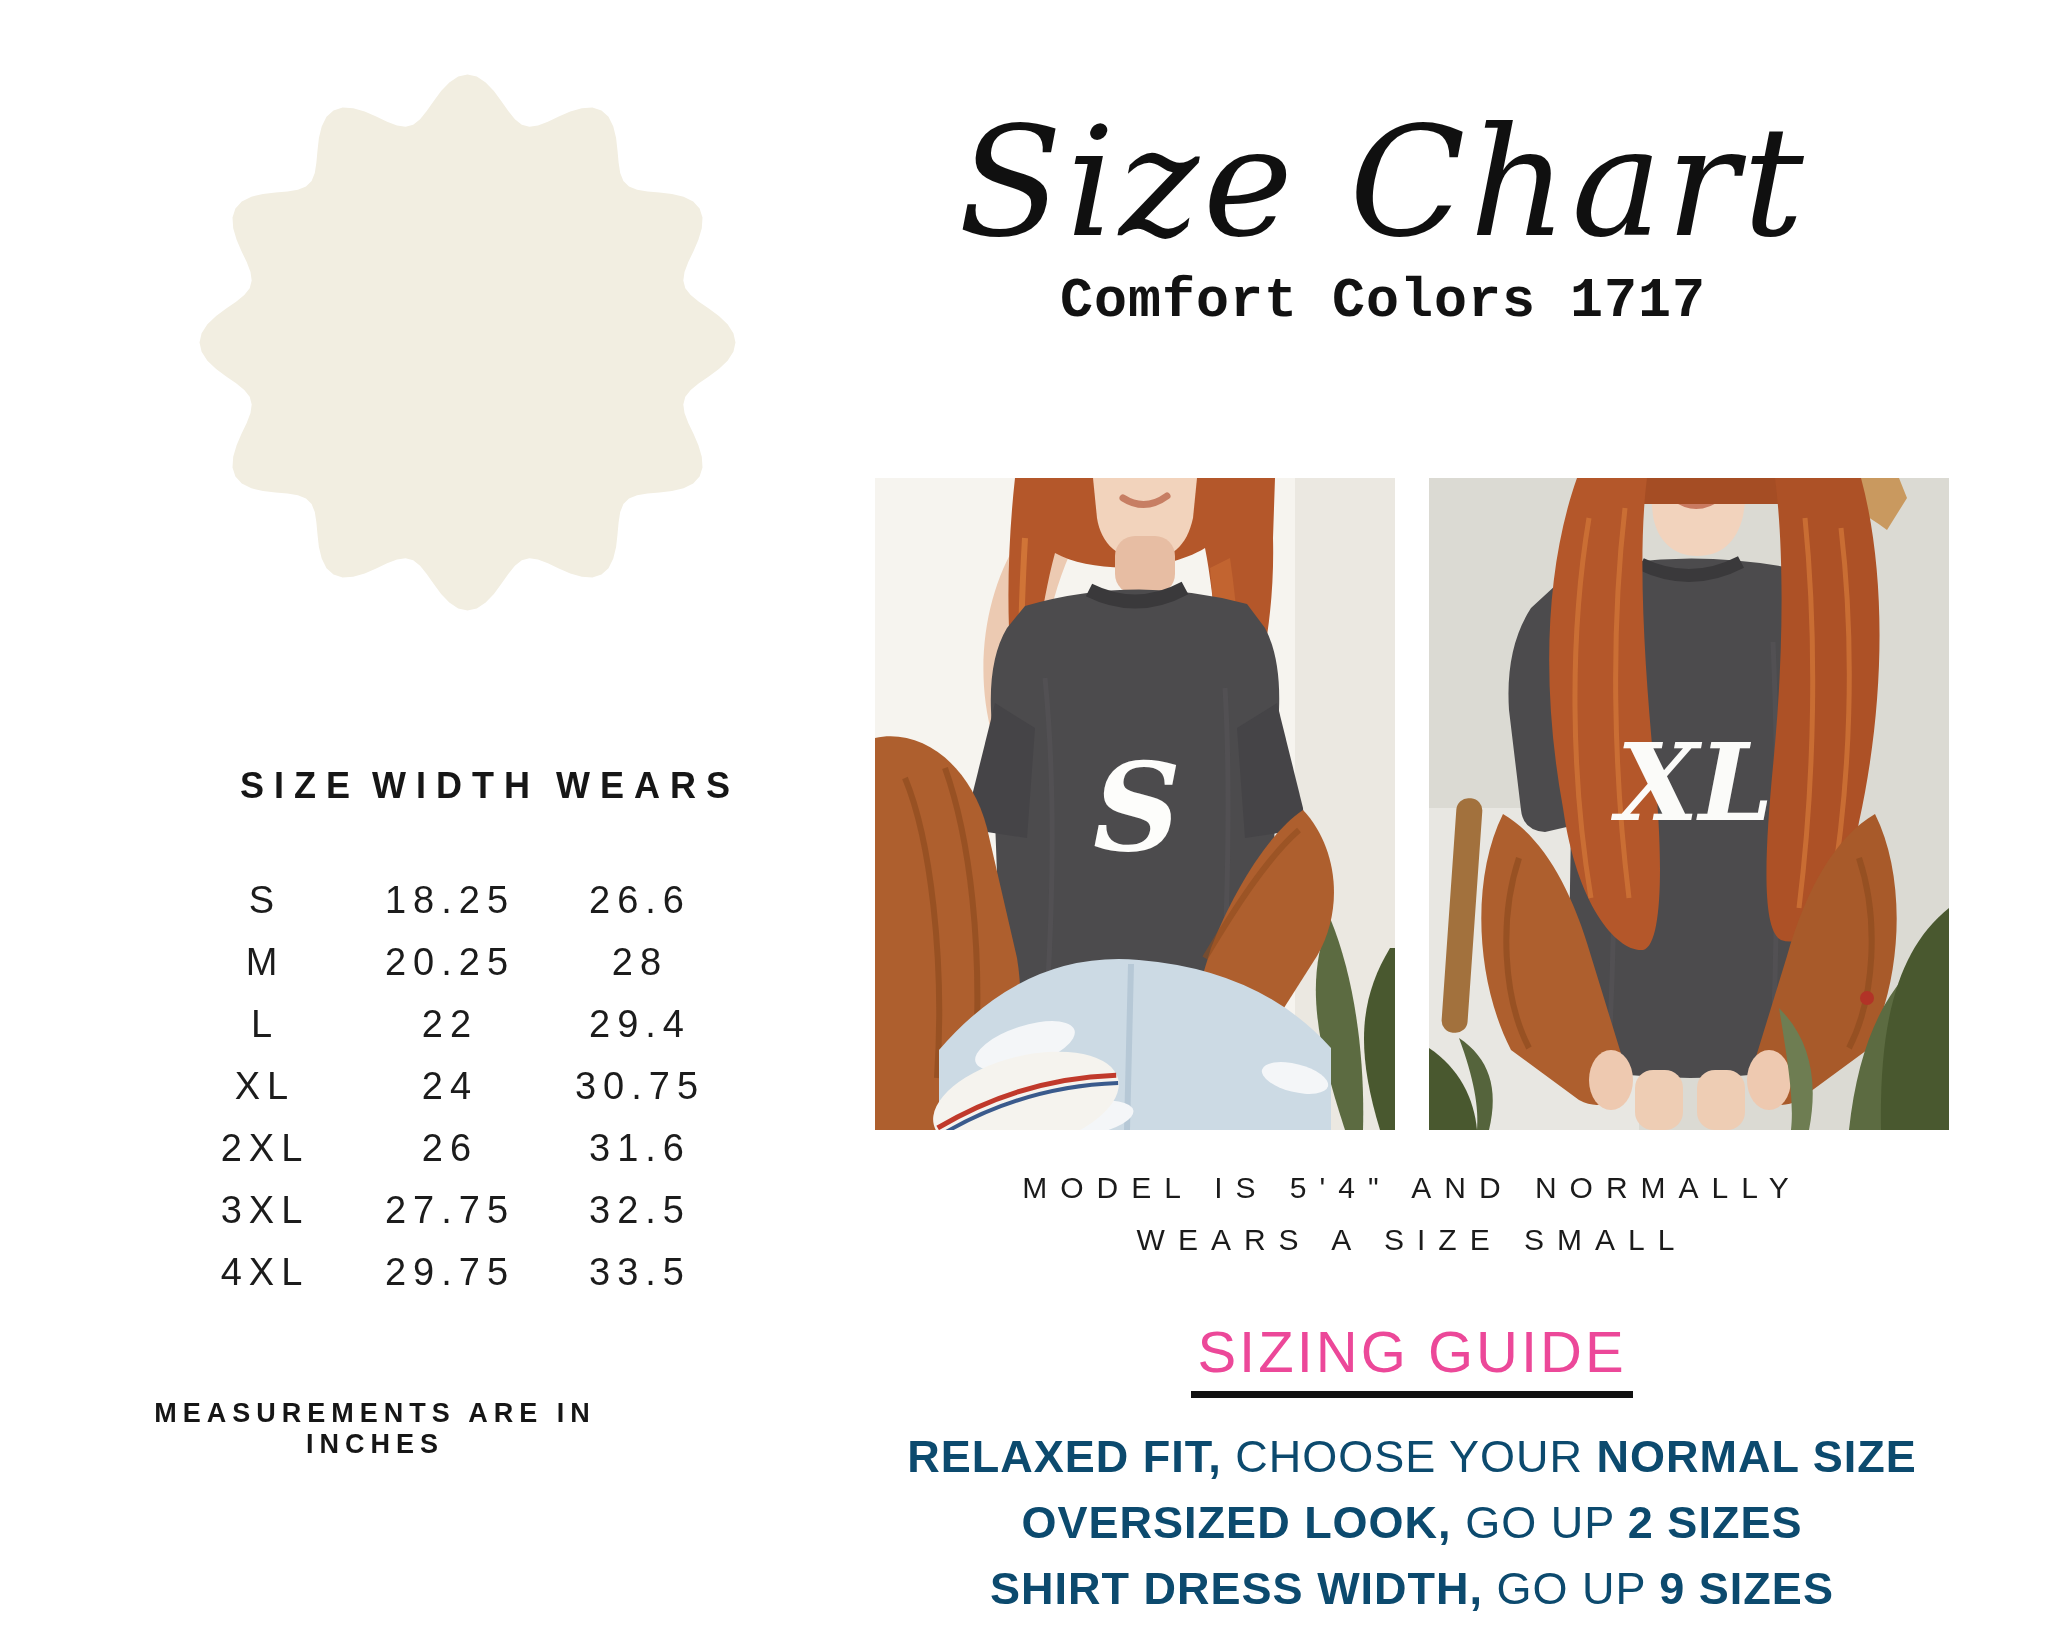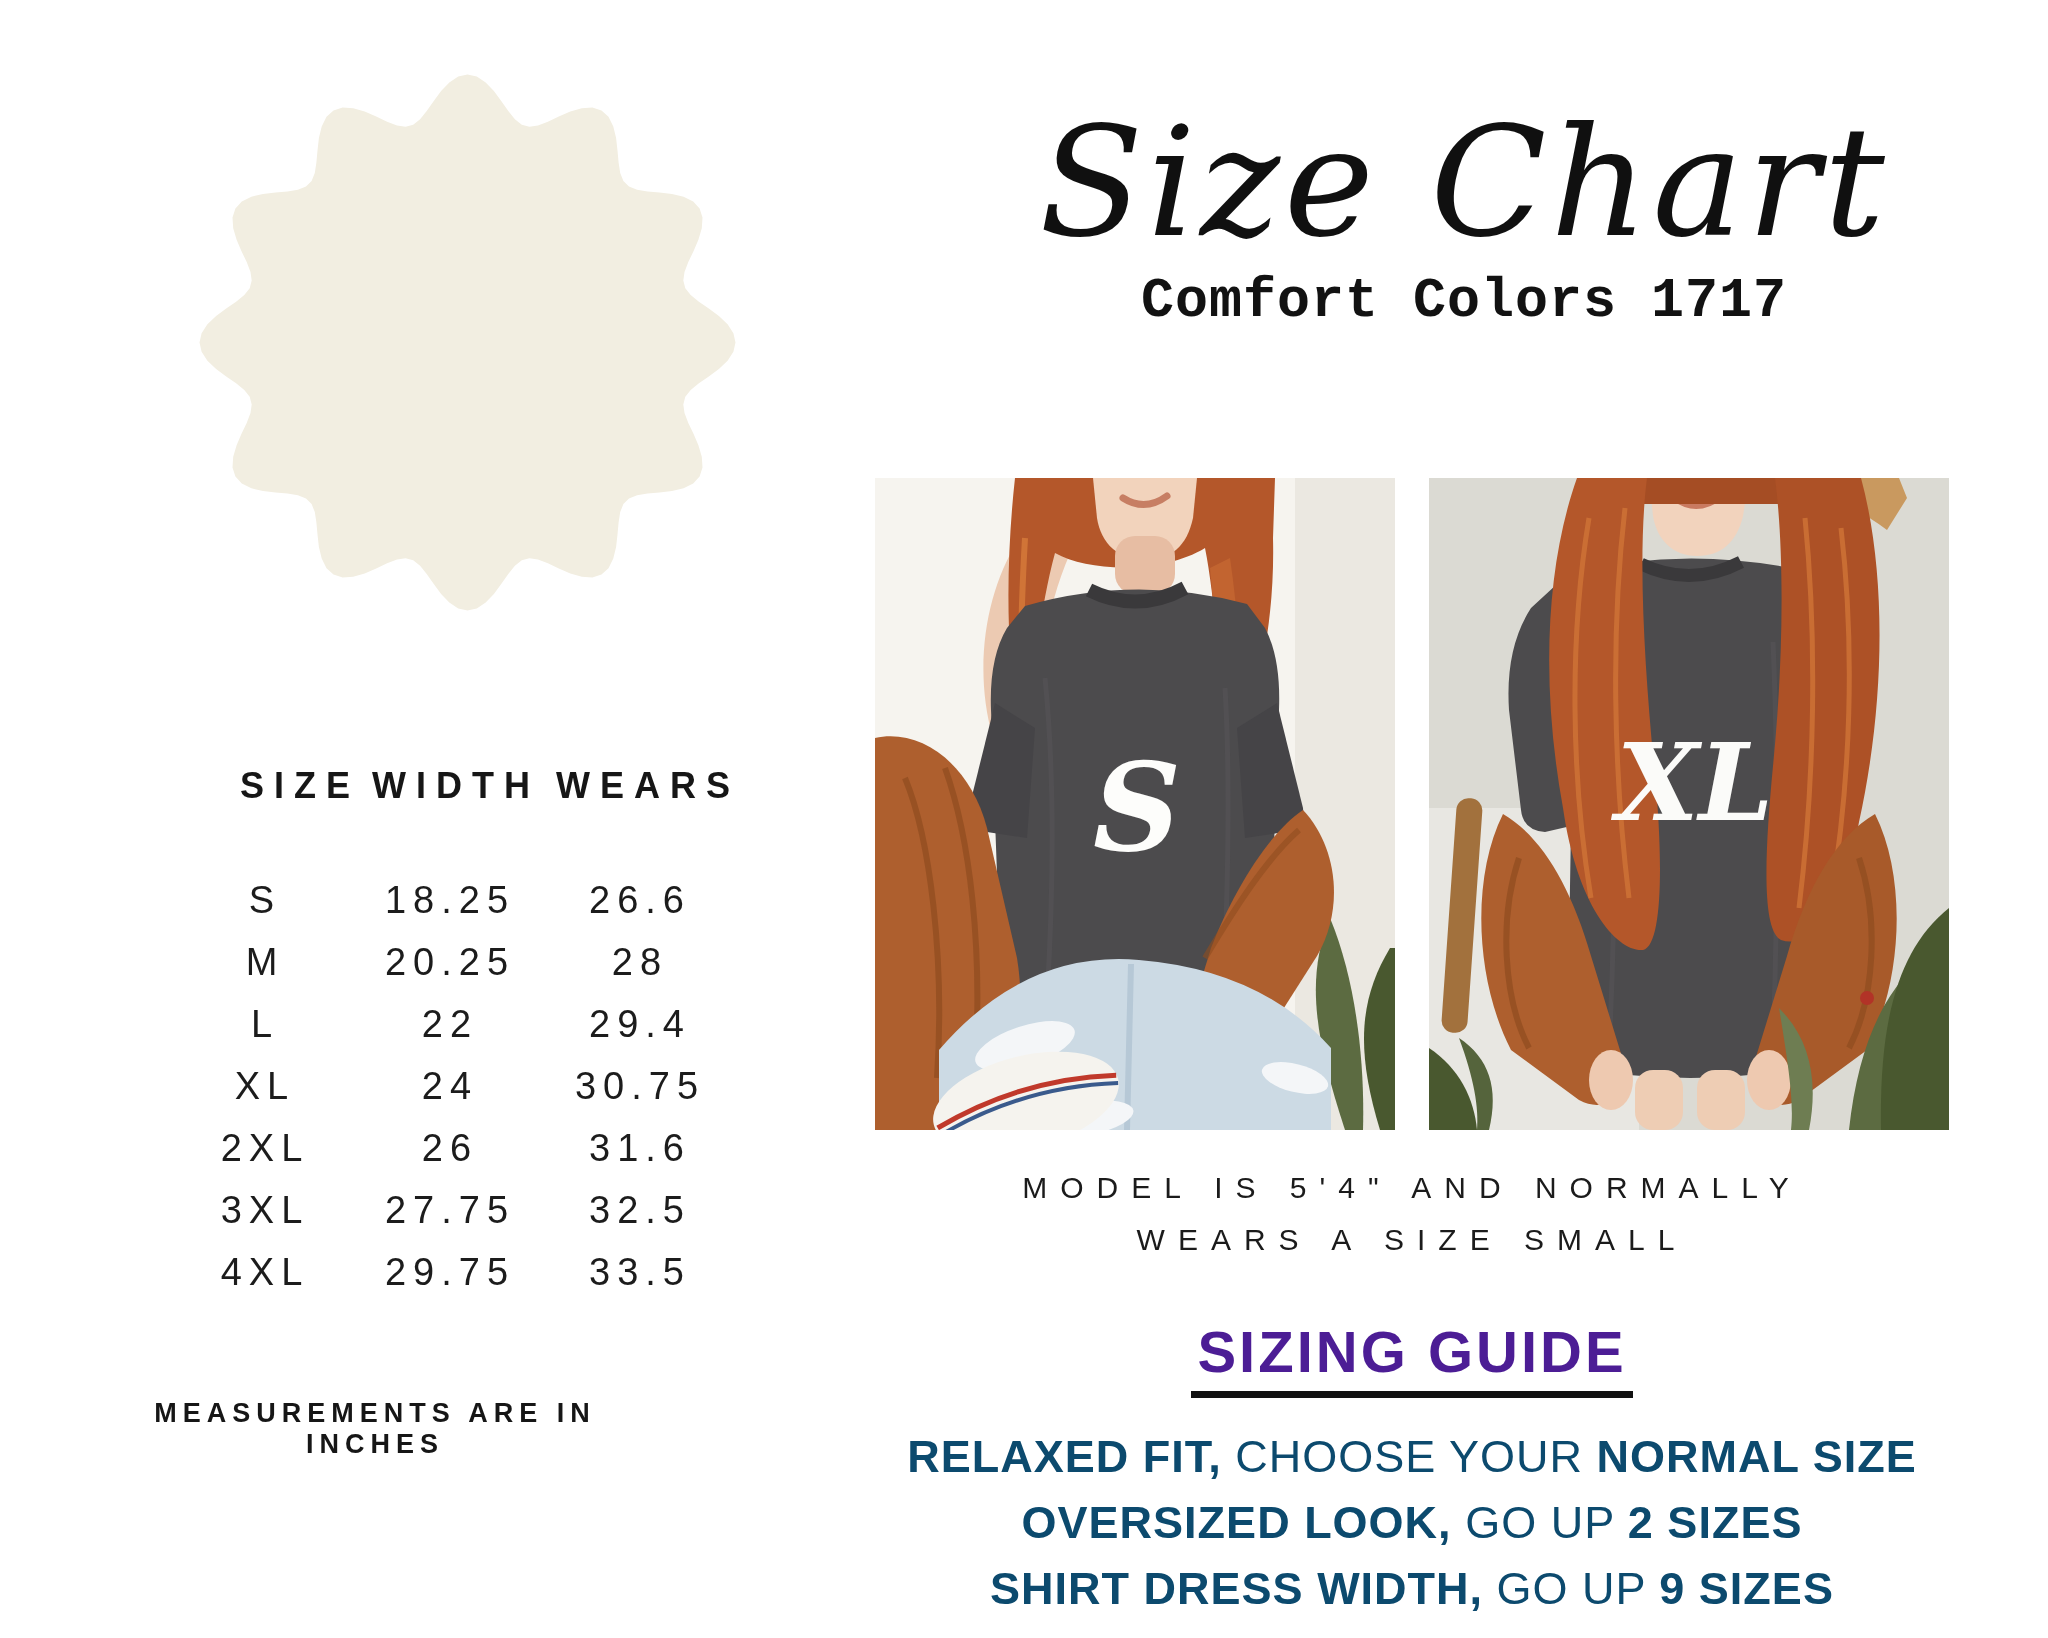--- a/index.html
+++ b/index.html
@@ -23,43 +23,43 @@
   .tbl-row{ height:62px; }
   .tbl-row > div{
     text-align:center; font-size:38px; font-weight:500; letter-spacing:7px; color:#1c1c1c;
   }
   .footnote{
     position:absolute; left:132px; top:1398px; width:486px;
     text-align:center; font-size:27px; font-weight:700; letter-spacing:6px;
   }
 
   
-  .title-block{ position:absolute; left:928px; top:88px; width:1072px; text-align:center; }
+  .title-block{ position:absolute; left:847px; top:88px; width:1072px; text-align:center; }
   .script-title{
     font-family:"DejaVu Serif", serif; font-style:italic; font-weight:400;
     font-size:152px; line-height:1.25; letter-spacing:4px; color:#101010;
   }
   .subtitle{
     font-family:Liberation Mono, monospace; font-size:55px; font-weight:600;
     letter-spacing:1px; margin-top:-8px; color:#121212;
   }
 
   .photos{ position:absolute; left:875px; top:478px; display:flex; gap:34px; }
   .photo{ width:520px; height:652px; overflow:hidden; }
   .photo svg{ display:block; width:100%; height:100%; }
 
   .model-caption{
     position:absolute; left:880px; top:1162px; width:1064px; text-align:center;
     font-size:30px; font-weight:500; letter-spacing:13px; line-height:52px; color:#1b1b1b;
   }
 
   .sizing-guide{ position:absolute; left:880px; top:1318px; width:1064px; text-align:center; }
   .guide-heading{
-    display:inline-block; font-size:58px; font-weight:700; letter-spacing:3px;
-    border-bottom:7px solid #111; padding:0 6px 6px 6px; color:#4c1d95;
+    display:inline-block; font-size:58px; font-weight:400; letter-spacing:3px;
+    border-bottom:7px solid #111; padding:0 6px 6px 6px; color:#ec4899;
   }
   .guide-lines{ margin-top:26px; }
   .guide-line{ font-size:45px; line-height:66px; letter-spacing:1px; white-space:pre-wrap; color:#0c4a6e; }
   .guide-line .seg-bold{ font-weight:800; }
   .guide-line .seg-reg{ font-weight:400; }
 </style>
 </head>
 <body>
 
 <div class="canvas">

